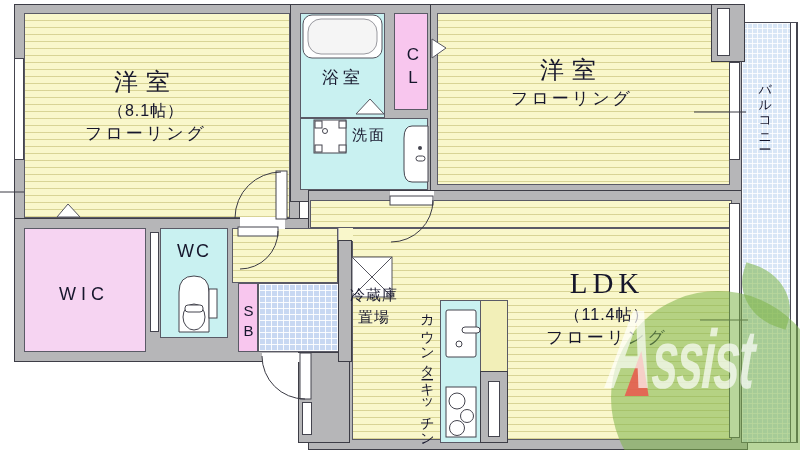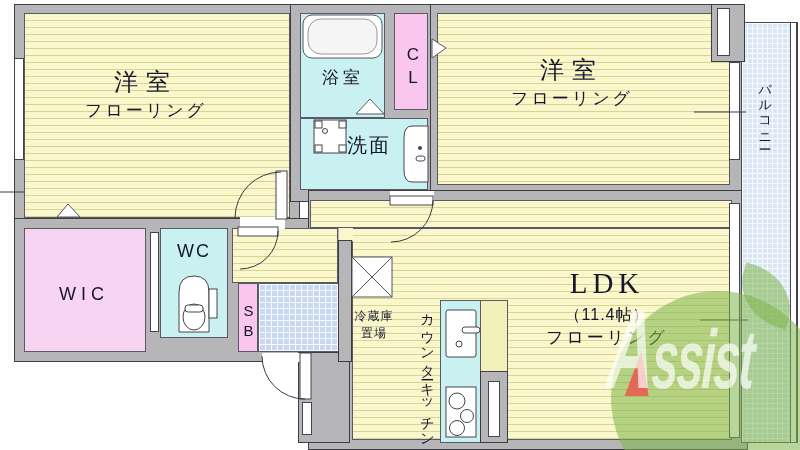--- a/index.html
+++ b/index.html
@@ -153,40 +153,41 @@
     </g>
     <g>
       <line x1="0" y1="192" x2="24" y2="192" stroke="#3a3a44"></line>
       <line x1="694" y1="112" x2="746" y2="112" stroke="#3a3a44"></line>
       <line x1="700" y1="320" x2="748" y2="320" stroke="#3a3a44"></line>
     </g>
   </svg>
 
   <div class="lbl" style="left:31px;top:68px;width:230px;">
     <div class="rname">洋室</div>
+    <div class="rsize">（8.1帖）</div>
     <div class="rfloor">フローリング</div>
   </div>
   <div class="lbl" style="left:457px;top:56px;width:230px;">
     <div class="rname">洋室</div>
     <div class="rfloor">フローリング</div>
   </div>
   <div class="lbl" style="left:492px;top:266px;width:230px;">
     <div style="font-size:29px;letter-spacing:5px;font-family:Liberation Serif, serif;">LDK</div>
     <div class="rsize">（11.4帖）</div>
     <div class="rfloor">フローリング</div>
   </div>
   <div class="lbl" style="left:299px;top:68px;width:88px;font-size:17px;letter-spacing:4px;">浴室</div>
-  <div class="lbl" style="left:309px;top:130px;width:120px;font-size:20px;letter-spacing:2px;line-height:1.5;">
+  <div class="lbl" style="left:309px;top:124px;width:120px;font-size:15px;letter-spacing:2px;line-height:1.5;">
     <div>洗面</div>
   </div>
   <div class="lbl vline" style="left:402px;top:28px;height:80px;font-size:17px;letter-spacing:4px;">CL</div>
   <div class="lbl" style="left:23px;top:284px;width:122px;font-size:18px;letter-spacing:5px;">WIC</div>
   <div class="lbl" style="left:154px;top:241px;width:80px;font-size:18px;letter-spacing:2px;">WC</div>
   <div class="lbl vline" style="left:239px;top:294px;height:55px;font-size:15px;letter-spacing:3px;">SB</div>
-  <div class="lbl" style="left:314px;top:308px;width:120px;font-size:12px;letter-spacing:1px;line-height:1.45;">
+  <div class="lbl" style="left:314px;top:284px;width:120px;font-size:15px;letter-spacing:1px;line-height:1.45;">
     <div>冷蔵庫</div>
     <div>置場</div>
   </div>
   <div class="lbl vline-m" style="left:419px;top:302px;height:140px;font-size:14px;letter-spacing:1px;">カウンターキッチン</div>
   <div class="lbl vline-m" style="left:757px;top:50px;height:120px;font-size:13px;letter-spacing:2px;">バルコニー</div>
 
   <div class="logo-circle"></div>
   <div class="logo-leaf"></div>
   <div class="logo-tri"></div>
   <div class="logo-text">Assist</div>

